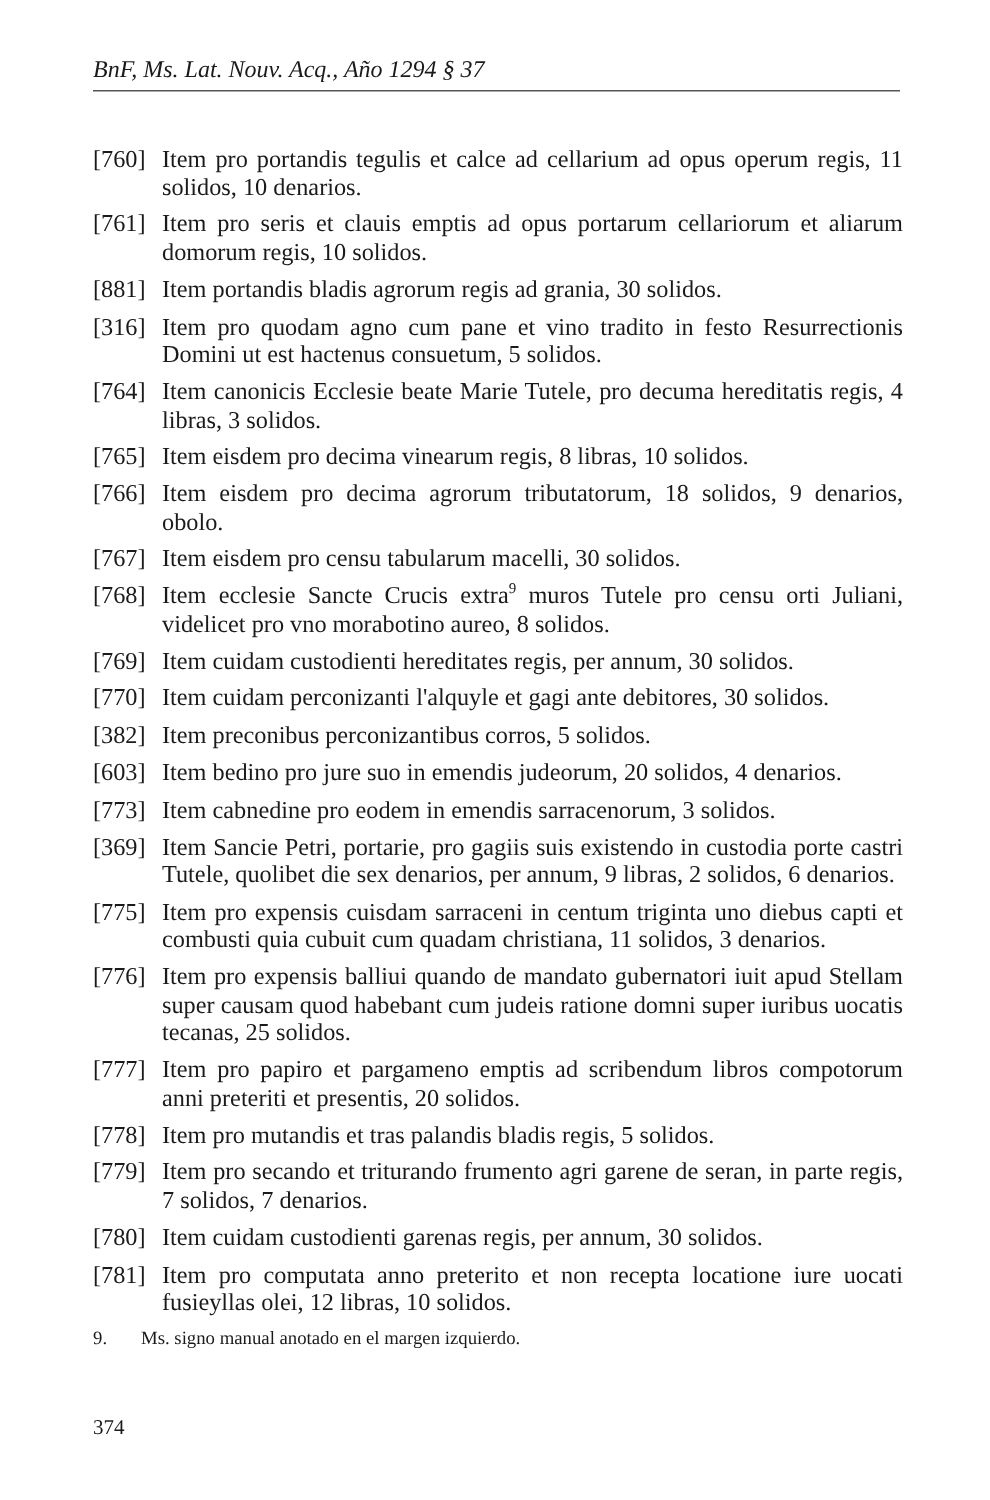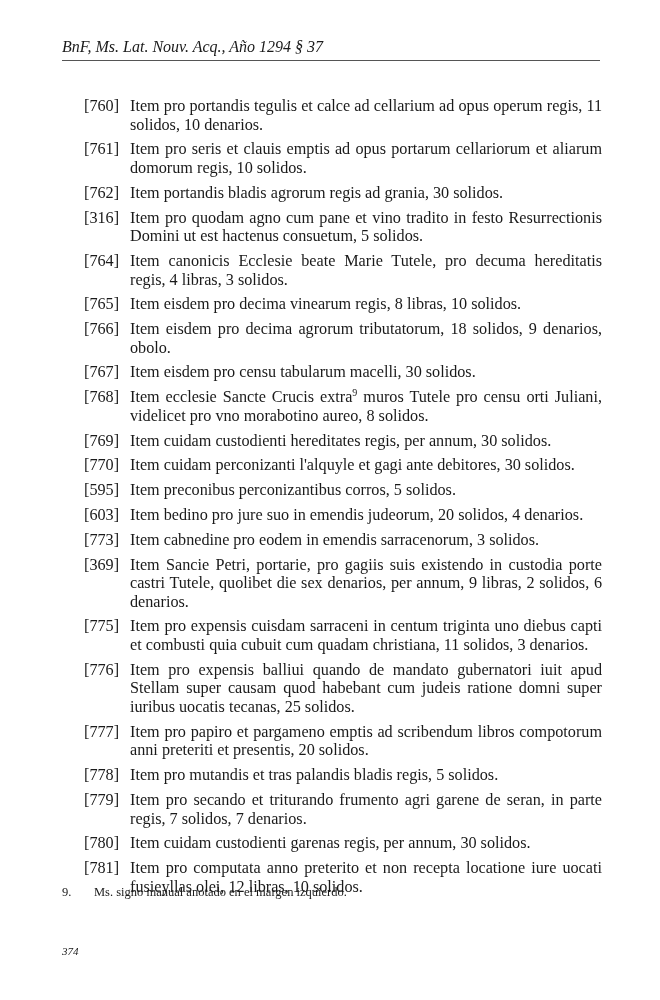--- a/index.html
+++ b/index.html
@@ -4,44 +4,44 @@
 <style>
   html, body { margin: 0; padding: 0; background: #ffffff; }
   body { width: 660px; height: 1000px; position: relative; overflow: hidden;
          font-family: "Liberation Serif", "DejaVu Serif", serif; color: #1a1a1a; }
   .running-head { position: absolute; left: 62px; top: 38px; width: 538px;
          font-style: italic; font-size: 16px; }
   .head-rule { position: absolute; left: 62px; top: 60px; width: 538px; height: 0;
          border-top: 1.2px solid #555; }
   .entries { position: absolute; left: 62px; top: 97px; width: 540px; }
   .entry { display: flex; font-size: 16.2px; line-height: 18.6px; margin-bottom: 6.2px; }
-  .num { flex: 0 0 46px; white-space: nowrap; margin-left: 22px; }
+  .num { flex: 0 0 46px; white-space: nowrap; }
   .text { flex: 1 1 auto; text-align: justify; }
   sup { font-size: 10px; line-height: 0; vertical-align: super; }
   .footnote { position: absolute; left: 62px; top: 885px; font-size: 12.5px; display: flex; }
   .fn-num { width: 32px; }
-  .page-number { position: absolute; left: 62px; top: 945px; font-size: 11px; font-style: italic; }
+  .page-number { position: absolute; left: 62px; top: 945px; font-size: 14px; }
 </style>
 </head>
 <body>
 
 <div class="running-head">BnF, Ms. Lat. Nouv. Acq., Año 1294 § 37</div>
 <div class="head-rule"></div>
 
 <div class="entries">
   <div class="entry">
       <span class="num">[760]</span>
       <span class="text">Item pro  portandis tegulis et calce ad cellarium ad opus operum regis, 11 solidos, 10 denarios.</span>
     </div>
   <div class="entry">
       <span class="num">[761]</span>
       <span class="text">Item pro seris et clauis emptis ad opus portarum cellariorum et aliarum domorum regis, 10 solidos.</span>
     </div>
   <div class="entry">
-      <span class="num">[762]</span>
+      <span class="num">[881]</span>
       <span class="text">Item portandis bladis agrorum regis ad grania, 30 solidos.</span>
     </div>
   <div class="entry">
       <span class="num">[316]</span>
       <span class="text">Item pro quodam agno cum pane et vino tradito in festo Resurrectionis Domini ut est hactenus consuetum, 5 solidos.</span>
     </div>
   <div class="entry">
       <span class="num">[764]</span>
       <span class="text">Item canonicis Ecclesie beate Marie Tutele, pro decuma hereditatis regis, 4 libras, 3 solidos.</span>
     </div>
@@ -63,21 +63,21 @@
     </div>
   <div class="entry">
       <span class="num">[769]</span>
       <span class="text">Item cuidam custodienti hereditates regis, per annum, 30 solidos.</span>
     </div>
   <div class="entry">
       <span class="num">[770]</span>
       <span class="text">Item cuidam perconizanti l'alquyle et gagi ante debitores, 30 solidos.</span>
     </div>
   <div class="entry">
-      <span class="num">[595]</span>
+      <span class="num">[382]</span>
       <span class="text">Item preconibus perconizantibus corros, 5 solidos.</span>
     </div>
   <div class="entry">
       <span class="num">[603]</span>
       <span class="text">Item bedino pro jure suo in emendis judeorum, 20 solidos, 4 denarios.</span>
     </div>
   <div class="entry">
       <span class="num">[773]</span>
       <span class="text">Item cabnedine pro eodem in emendis sarracenorum, 3 solidos.</span>
     </div>

